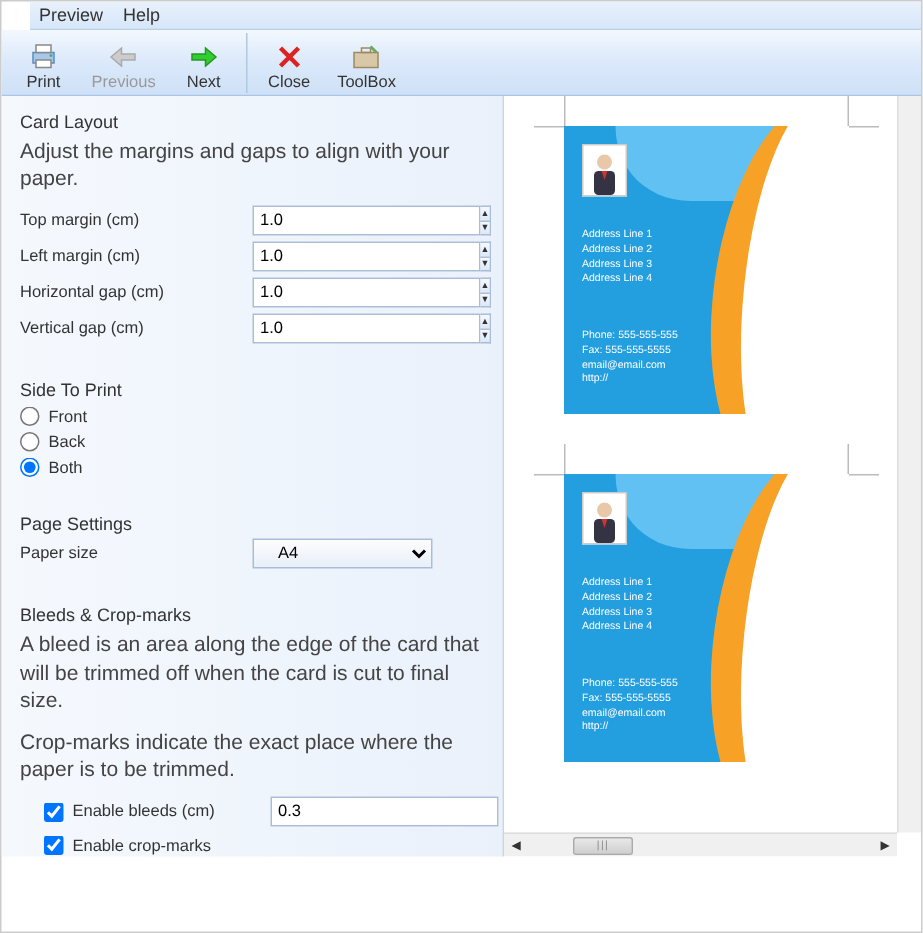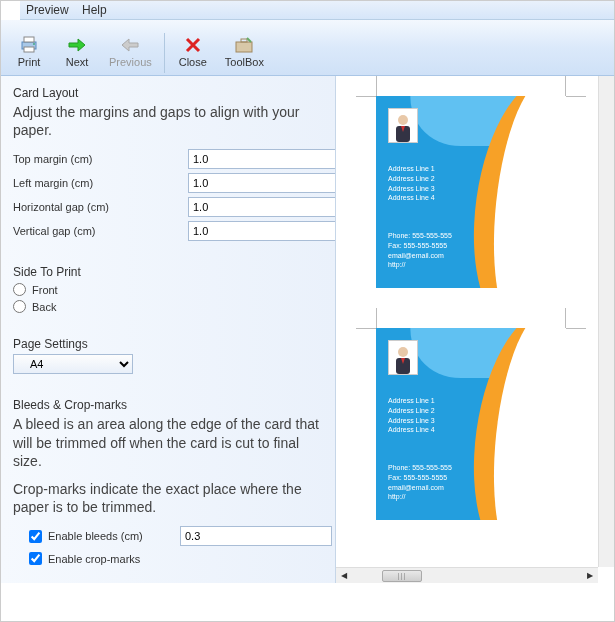--- a/index.html
+++ b/index.html
@@ -1,29 +1,29 @@
 <!DOCTYPE html>
 <html><head>
 <meta charset="utf-8">
 <style>
 * { box-sizing: border-box; margin: 0; padding: 0; }
 body { font-family: "Segoe UI", Tahoma, sans-serif; font-size: 11px; color: #333; background: #fff; width: 615px; height: 622px; overflow: hidden; border: 1px solid #ccc; }
 .menubar { background: linear-gradient(#e9f1fb, #d6e6f9); padding: 2px 6px; border-bottom: 1px solid #b8cfe5; font-size: 12px; margin-left: 19px; }
 .menubar span { margin-right: 10px; cursor: default; }
-.toolbar { background: linear-gradient(#f3f8fe, #dbe9fa 50%, #cfe1f7); border-bottom: 1px solid #aac6e6; padding: 2px 4px; height: 56px; display: flex; align-items: flex-end; }
+.toolbar { background: linear-gradient(#f3f8fe, #dbe9fa 50%, #cfe1f7); border-bottom: 1px solid #aac6e6; padding: 2px 4px; height: 44px; display: flex; align-items: flex-start; }
 .tool-btn { display: flex; flex-direction: column; align-items: center; justify-content: center; padding: 2px 8px; min-width: 48px; height: 44px; font-size: 11px; cursor: pointer; }
 .tool-btn .ico { height: 22px; display: flex; align-items: center; justify-content: center; }
 .tool-btn.disabled { color: #999; }
 .tool-sep { width: 1px; height: 40px; background: #b0c8e0; margin: 0 4px; }
 .main { display: flex; height: 507px; }
 .sidebar { width: 335px; background: linear-gradient(to right, #f5f9fe, #eaf1fb); border-right: 1px solid #c6d6e8; padding: 10px 12px; overflow-y: auto; position: relative; }
 .preview { flex: 1; background: #fff; position: relative; overflow: hidden; }
 .section-title { font-size: 12px; margin-bottom: 3px; }
 .section-desc { font-size: 14px; color: #444; margin-bottom: 10px; line-height: 1.3; }
-.form-row { display: flex; align-items: center; margin-bottom: 4px; gap: 20px; }
+.form-row { display: flex; align-items: center; margin-bottom: 4px; }
 .form-row label { width: 155px; font-size: 11px; }
 .spinner { display: flex; width: 120px; }
 .spinner input { flex: 1; border: 1px solid #a9bdd6; padding: 2px 4px; font-size: 11px; height: 20px; }
 .spin-btns { display: flex; flex-direction: column; width: 16px; border: 1px solid #a9bdd6; border-left: none; }
 .spin-btns div { flex: 1; background: linear-gradient(#f5f9ff,#dce8f7); display: flex; align-items: center; justify-content: center; font-size: 6px; cursor: pointer; }
 .spin-btns div:first-child { border-bottom: 1px solid #a9bdd6; }
 .radio-row { margin: 4px 0; display: flex; align-items: center; }
 .radio-row input { margin-right: 6px; }
 .check-row { display: flex; align-items: center; margin: 6px 16px; }
 .check-row input { margin-right: 6px; }
@@ -59,35 +59,35 @@
     <div class="ico">
       <svg width="20" height="18" viewBox="0 0 20 18">
           <rect x="3" y="6" width="14" height="7" fill="#a8c8e8" stroke="#5a8cc0"></rect>
           <rect x="5" y="1" width="10" height="5" fill="#fff" stroke="#888"></rect>
           <rect x="5" y="11" width="10" height="5" fill="#fff" stroke="#888"></rect>
           <circle cx="15" cy="8" r="1" fill="#4a8"></circle>
         </svg>
     </div>
     <span>Print</span>
   </div>
+  <div class="tool-btn disabled">
+    <div class="ico">
+      <svg width="18" height="14" viewBox="0 0 18 14">
+          <path d="M8 1 L1 7 L8 13 L8 9 L17 9 L17 5 L8 5 Z" fill="#ccc" stroke="#aaa"></path>
+        </svg>
+    </div>
+    <span>Previous</span>
+  </div>
   <div class="tool-btn">
     <div class="ico">
       <svg width="18" height="14" viewBox="0 0 18 14">
           <path d="M10 1 L17 7 L10 13 L10 9 L1 9 L1 5 L10 5 Z" fill="#3c3" stroke="#292"></path>
         </svg>
     </div>
     <span>Next</span>
-  </div>
-  <div class="tool-btn disabled">
-    <div class="ico">
-      <svg width="18" height="14" viewBox="0 0 18 14">
-          <path d="M8 1 L1 7 L8 13 L8 9 L17 9 L17 5 L8 5 Z" fill="#ccc" stroke="#aaa"></path>
-        </svg>
-    </div>
-    <span>Previous</span>
   </div>
   <div class="tool-sep"></div>
   <div class="tool-btn">
     <div class="ico">
       <svg width="16" height="16" viewBox="0 0 16 16">
           <path d="M2 2 L14 14 M14 2 L2 14" stroke="#d22" stroke-width="3"></path>
         </svg>
     </div>
     <span>Close</span>
   </div>
@@ -152,24 +152,29 @@
     <div class="gap"></div>
     <div class="section-title">Side To Print</div>
     <div class="radio-row">
         <input type="radio" name="side" style="">
         <span>Front</span>
       </div>
     <div class="radio-row">
         <input type="radio" name="side" style="">
         <span>Back</span>
       </div>
+    <div class="radio-row">
+        <input type="radio" name="side" checked="" style="">
+        <span>Both</span>
+      </div>
 
     <div class="gap"></div>
     <div class="section-title">Page Settings</div>
     <div class="form-row">
+      <label>Paper size</label>
       <select class="select"><option>A4</option></select>
     </div>
 
     <div class="gap"></div>
     <div class="section-title">Bleeds &amp; Crop-marks</div>
     <div class="section-desc">A bleed is an area along the edge of the card that will be trimmed off when the card is cut to final size.</div>
     <div class="section-desc">Crop-marks indicate the exact place where the paper is to be trimmed.</div>
 
     <div class="check-row">
       <input type="checkbox" checked="" style="">

